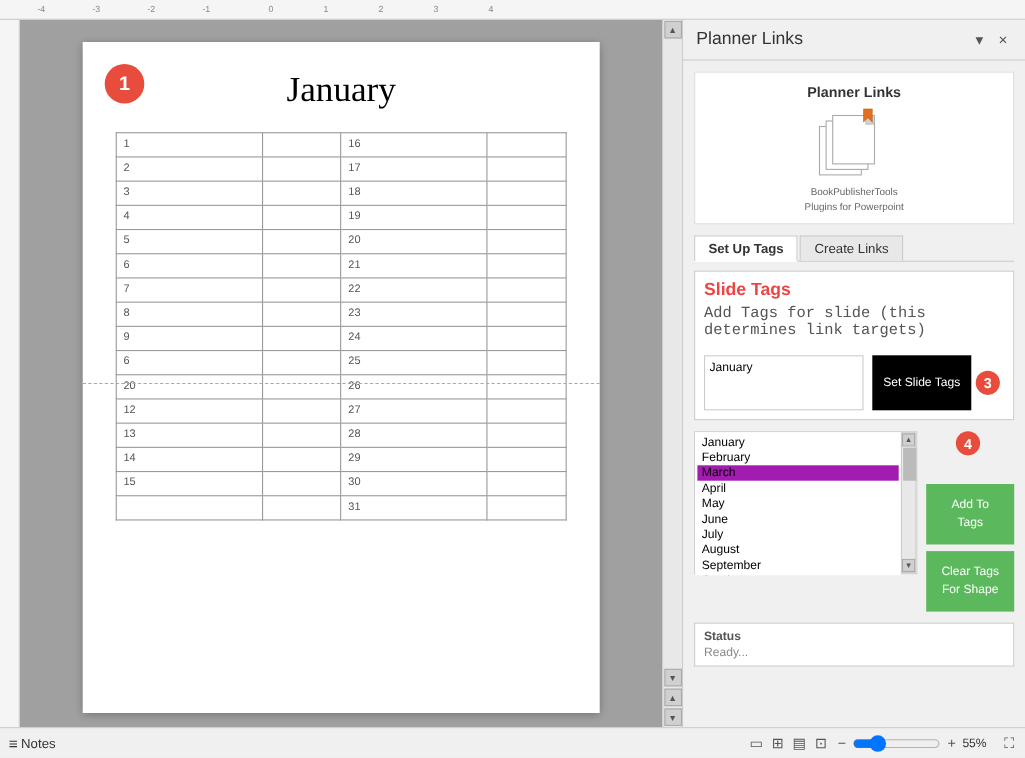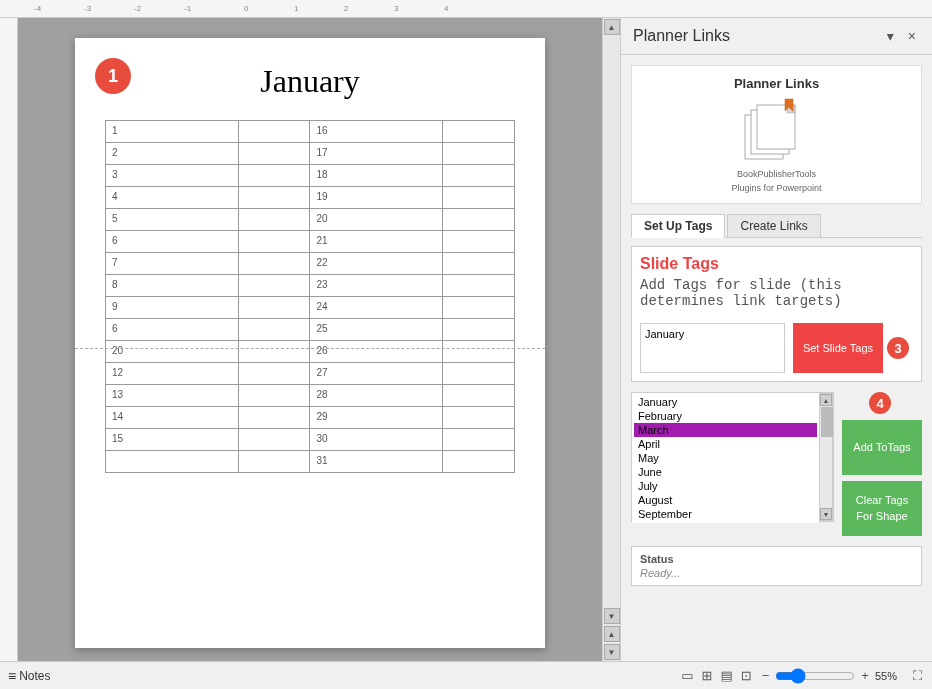--- a/index.html
+++ b/index.html
@@ -282,21 +282,21 @@
       flex: 1;
       height: 50px;
       border: 1px solid #ccc;
       padding: 4px;
       font-size: 11px;
       resize: none;
       font-family: inherit;
     }
 
     .set-tags-btn {
-      background: #ef4444;
+      background: #000000;
       color: white;
       border: none;
       padding: 6px 10px;
       cursor: pointer;
       font-size: 11px;
       min-width: 70px;
       height: 50px;
       display: flex;
       flex-direction: column;
       align-items: center;
@@ -353,24 +353,25 @@
     .add-shape-btn {
       background: #5cb85c;
       color: white;
       border: none;
       padding: 8px 10px;
       cursor: pointer;
       font-size: 11px;
       min-width: 80px;
       height: 55px;
       display: flex;
-      flex-direction: row;
+      flex-direction: column;
       align-items: center;
       justify-content: center;
       line-height: 1.4;
+      margin-top: 20px;
     }
 
     .clear-tags-btn {
       background: #5cb85c;
       color: white;
       border: none;
       padding: 8px 10px;
       cursor: pointer;
       font-size: 11px;
       min-width: 80px;
@@ -390,21 +391,20 @@
       color: #555;
     }
 
     .status-label {
       font-weight: bold;
       margin-bottom: 2px;
     }
 
     .status-value {
       color: #888;
-      font-style: italic;
     }
 
     
     .bottom-bar {
       height: 28px;
       background: #f0f0f0;
       border-top: 1px solid #ccc;
       display: flex;
       align-items: center;
       padding: 0 8px;

